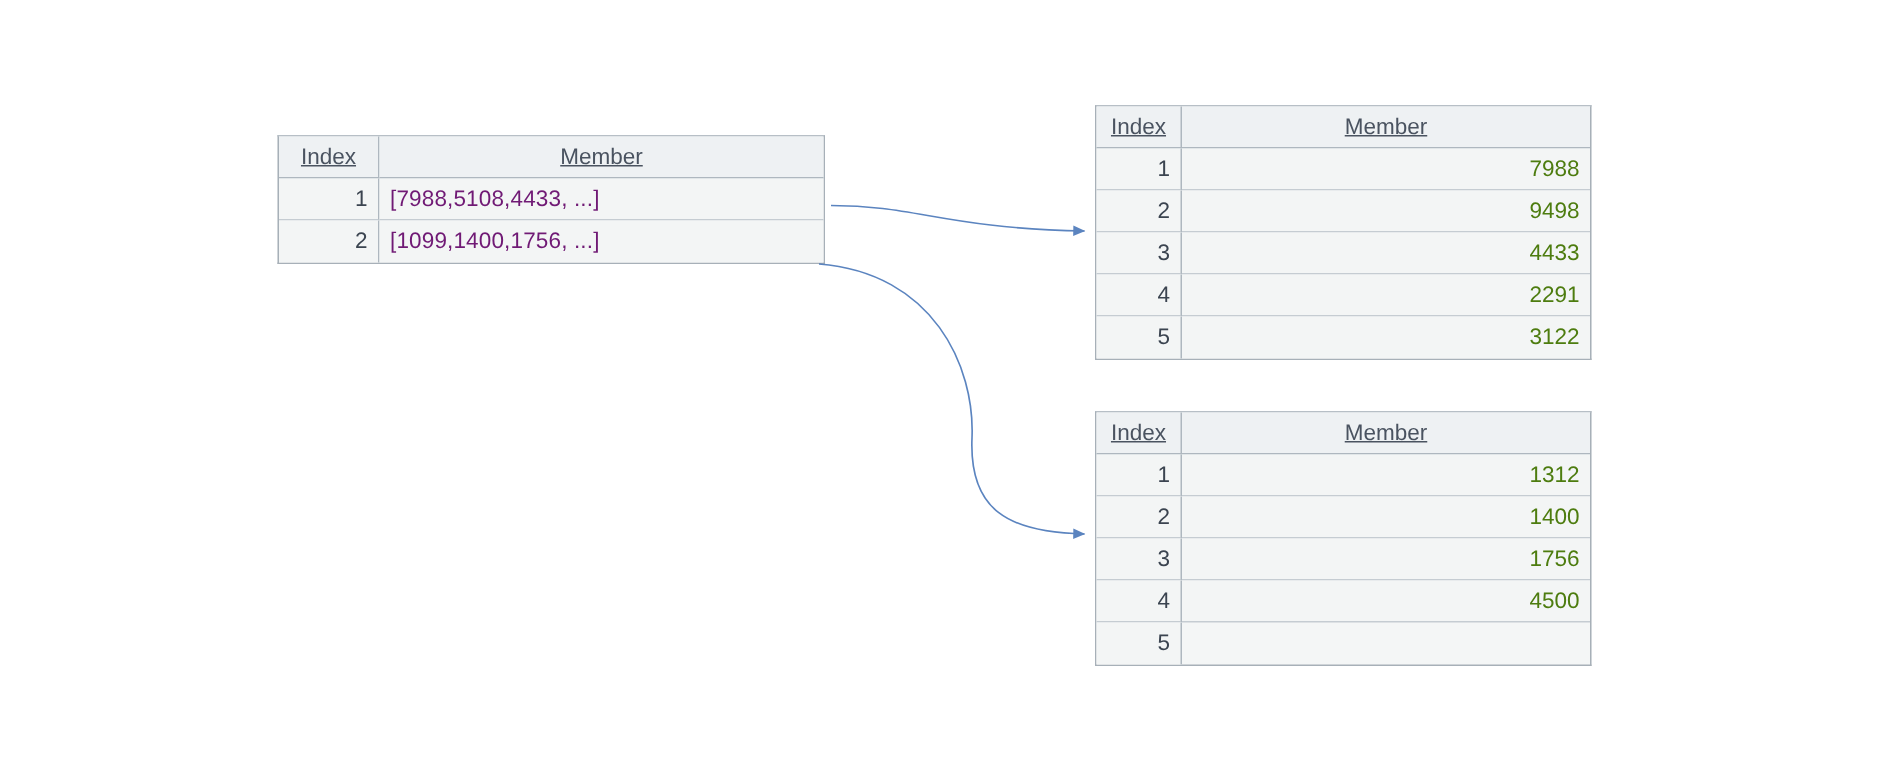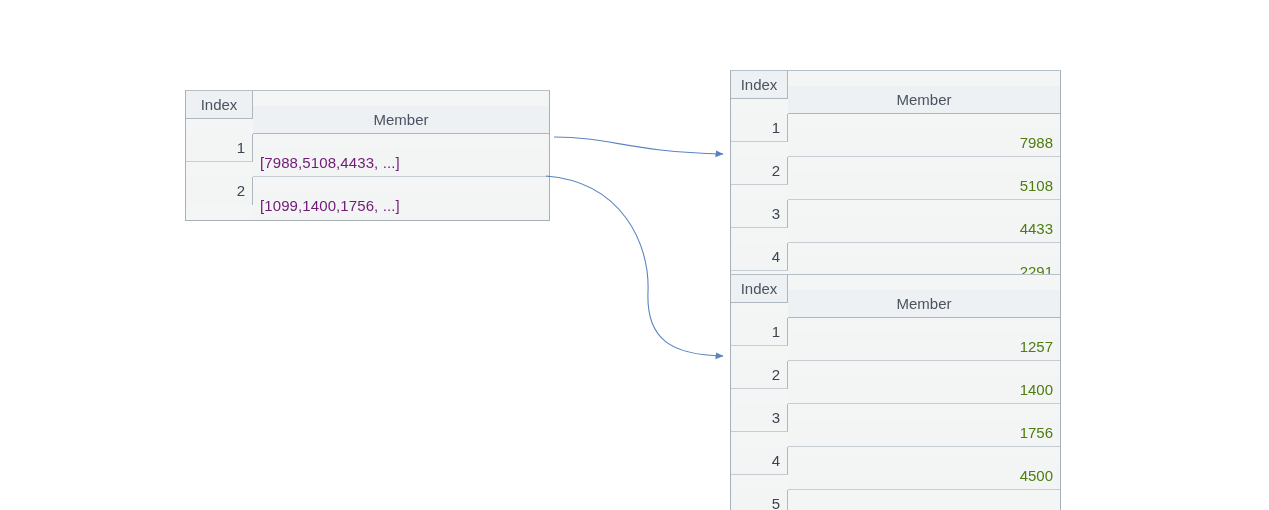--- a/index.html
+++ b/index.html
@@ -38,20 +38,21 @@
     display: flex;
     box-sizing: border-box;
   }
   .grid-head .cell {
     background: #eef1f3;
     color: #4a5360;
     font-size: 15px;
     text-align: center;
     justify-content: center;
     border-bottom: 1px solid #aeb7bf;
+    text-decoration: underline;
   }
   .cell {
     box-sizing: border-box;
     display: flex;
     align-items: center;
     padding: 0 7px;
     height: 28px;
     line-height: 28px;
     background: #f3f5f5;
     border-bottom: 1px solid #c5ccd2;
@@ -61,21 +62,21 @@
   .grid-row:last-child .cell { border-bottom: none; }
 
   .cell-index {
     justify-content: flex-end;
     text-align: right;
     border-right: 1px solid #aeb7bf;
   }
   .grid-head .cell-index {
     justify-content: center;
   }
-  .cell-member { flex: 1 1 auto; margin-top: 15px; }
+  .cell-member { flex: 1 1 auto; }
 
   .val-array {
     color: #701a75;
     letter-spacing: 0.1px;
   }
   .val-num {
     color: #4d7c0f;
     width: 100%;
     text-align: right;
   }
@@ -141,49 +142,52 @@
     </div>
     <div class="grid-row">
       <div class="cell cell-index">1</div>
       <div class="cell cell-member">
         <span class="val-num">7988</span>
       </div>
     </div>
     <div class="grid-row">
       <div class="cell cell-index">2</div>
       <div class="cell cell-member">
-        <span class="val-num">5108</span>
+        <span class="val-num">9498</span>
       </div>
     </div>
     <div class="grid-row">
       <div class="cell cell-index">3</div>
       <div class="cell cell-member">
         <span class="val-num">4433</span>
       </div>
     </div>
     <div class="grid-row">
       <div class="cell cell-index">4</div>
       <div class="cell cell-member">
         <span class="val-num">2291</span>
       </div>
     </div>
     <div class="grid-row">
       <div class="cell cell-index">5</div>
+      <div class="cell cell-member">
+        <span class="val-num">3122</span>
+      </div>
     </div>
   </div>
 
   <div class="grid" id="grid-expand-2">
     <div class="grid-row grid-head">
       <div class="cell cell-index">Index</div>
       <div class="cell cell-member" style="justify-content:center">Member</div>
     </div>
     <div class="grid-row">
       <div class="cell cell-index">1</div>
       <div class="cell cell-member">
-        <span class="val-num">1257</span>
+        <span class="val-num">1312</span>
       </div>
     </div>
     <div class="grid-row">
       <div class="cell cell-index">2</div>
       <div class="cell cell-member">
         <span class="val-num">1400</span>
       </div>
     </div>
     <div class="grid-row">
       <div class="cell cell-index">3</div>

